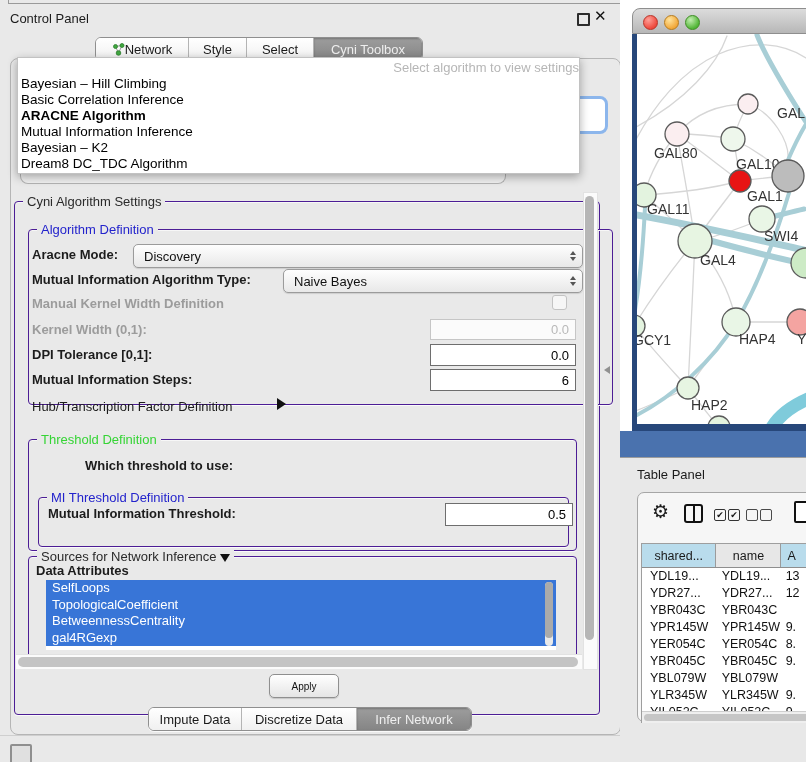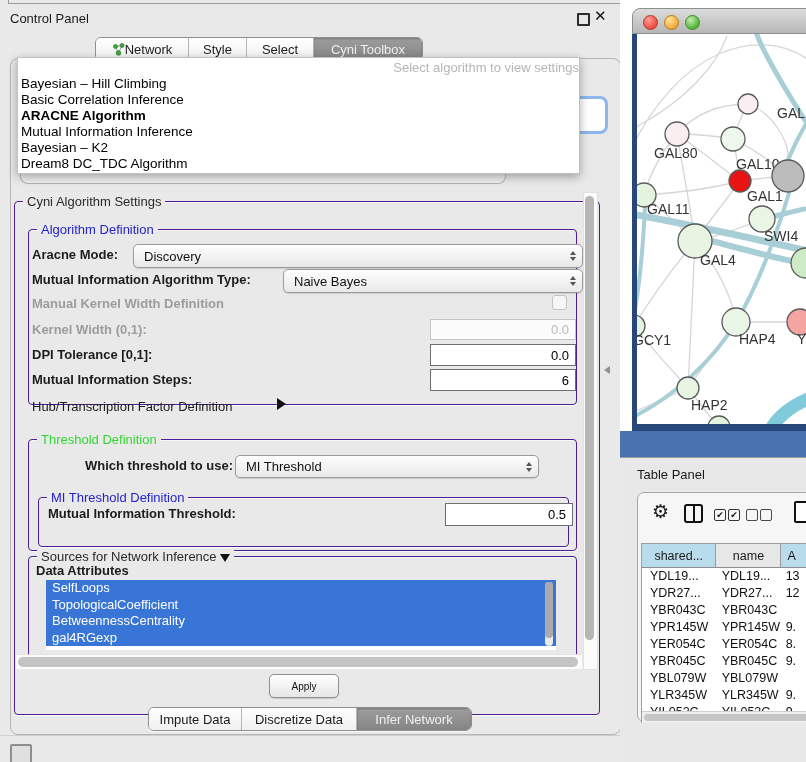--- a/index.html
+++ b/index.html
@@ -183,21 +183,21 @@
         <li>Mutual Information Inference</li>
         <li>Bayesian – K2</li>
         <li>Dream8 DC_TDC Algorithm</li>
       </ul>
   </div>
 
   <div class="a tgroup" style="left:14px;top:190px;width:584px;height:512px;">
     <span class="gtitle">Cyni Algorithm Settings</span>
   </div>
 
-  <div class="a tgroup" style="left:28px;top:218px;width:547px;height:174px;">
+  <div class="a tgroup" style="left:28px;top:218px;width:547px;height:174px;padding-left:36px;">
     <span class="gtitle blue">Algorithm Definition</span>
   </div>
   <div class="a lbl" style="left:32px;top:247px;">Aracne Mode:</div>
   <div class="a combo" style="left:133px;top:244px;width:438px;height:22px;">
     <span>Discovery</span>
     <span class="spin">
         <i class="up"></i>
         <i class="dn"></i>
       </span>
   </div>
@@ -218,27 +218,20 @@
   <div class="a lbl" style="left:32px;top:372px;">Mutual Information Steps:</div>
   <div class="a field" style="left:430px;top:369px;width:138px;height:20px;">6</div>
 
   <div class="a lbl plain" style="left:32px;top:399px;">Hub/Transcription Factor Definition</div>
   <span class="a tri-right" style="left:277px;top:398px;"></span>
 
   <div class="a tgroup" style="left:28px;top:428px;width:547px;height:110px;">
     <span class="gtitle green">Threshold Definition</span>
   </div>
   <div class="a lbl" style="left:85px;top:458px;">Which threshold to use:</div>
-  <div class="a combo" style="left:235px;top:455px;width:292px;height:21px;">
-    <span>MI Threshold</span>
-    <span class="spin">
-        <i class="up"></i>
-        <i class="dn"></i>
-      </span>
-  </div>
   <div class="a tgroup" style="left:38px;top:486px;width:529px;height:48px;">
     <span class="gtitle blue">MI Threshold Definition</span>
   </div>
   <div class="a lbl" style="left:48px;top:506px;">Mutual Information Threshold:</div>
   <div class="a field" style="left:445px;top:503px;width:120px;height:21px;">0.5</div>
 
   <div class="a tgroup" style="left:28px;top:545px;width:547px;height:109px;">
     <span class="gtitle">
       <span>Sources for Network Inference</span>
       <span class="tri-down"></span>

